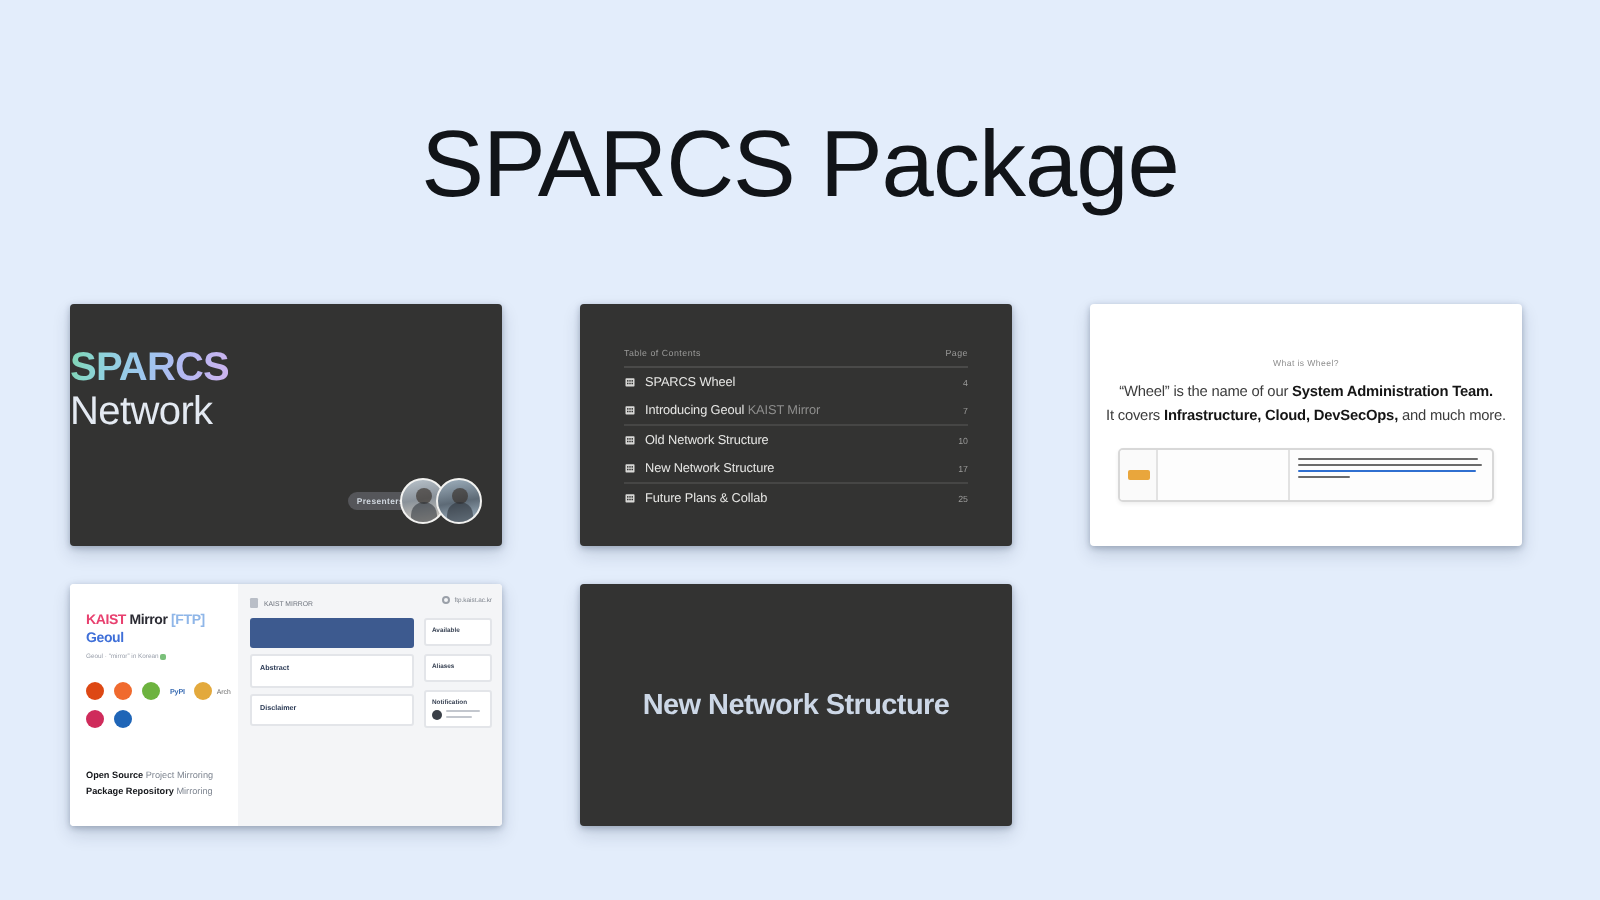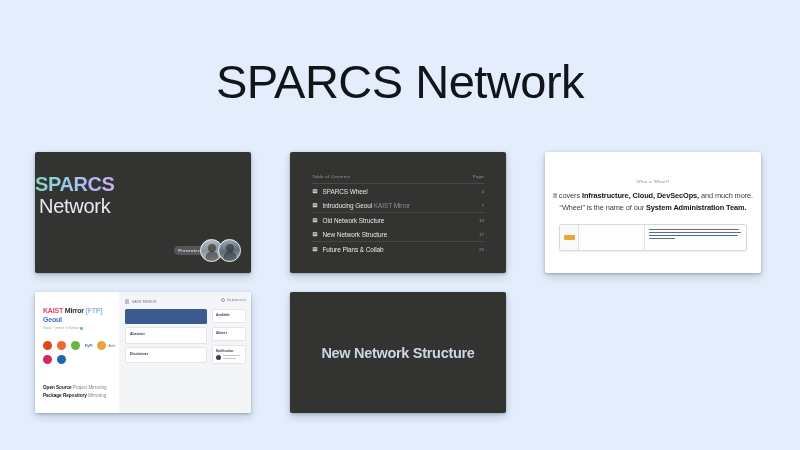--- a/index.html
+++ b/index.html
@@ -68,21 +68,20 @@
     background-clip: text;
     color: transparent;
     -webkit-text-fill-color: transparent;
   }
   .s1-network {
     font-size: 20px;
     font-weight: 400;
     letter-spacing: -0.3px;
     line-height: 23px;
     color: #e4eaf2;
-    text-align: center;
   }
   .s1-presenters {
     position: absolute;
     right: 10px;
     bottom: 11px;
     display: flex;
     align-items: center;
   }
   .s1-presenters-label {
     font-size: 4.2px;
@@ -386,21 +385,21 @@
   .section-title {
     font-size: 14.5px;
     font-weight: 700;
     color: #ccd7e6;
     letter-spacing: -0.3px;
   }
 </style>
 </head>
 <body>
 
-<h1 class="page-title">SPARCS Network</h1>
+<h1 class="page-title">SPARCS Package</h1>
 
 <div class="slide-grid">
 
   <div class="slide dark">
     <div class="s1-title-wrap">
       <div class="s1-sparcs">SPARCS</div>
       <div class="s1-network">Network</div>
     </div>
     <div class="s1-presenters">
       <span class="s1-presenters-label">Presenters</span>
@@ -492,24 +491,24 @@
           <span class="toc-page">25</span>
         </div>
       </div>
     </div>
   </div>
 
   <div class="slide light s3">
     <div class="s3-kicker">What is Wheel?</div>
     <div class="s3-lines">
       <div>
+        <span>“Wheel” is the name of our </span><b>System Administration Team.</b>
+      </div>
+      <div>
         <span>It covers </span><b>Infrastructure, Cloud, DevSecOps,</b><span> and much more.</span>
-      </div>
-      <div>
-        <span>“Wheel” is the name of our </span><b>System Administration Team.</b>
       </div>
     </div>
     <div class="s3-shot">
       <div class="s3-shot-col1">
         <span class="s3-chip"></span>
       </div>
       <div class="s3-shot-col2"></div>
       <div class="s3-shot-col3">
         <span class="s3-ln l1"></span>
         <span class="s3-ln l2"></span>

